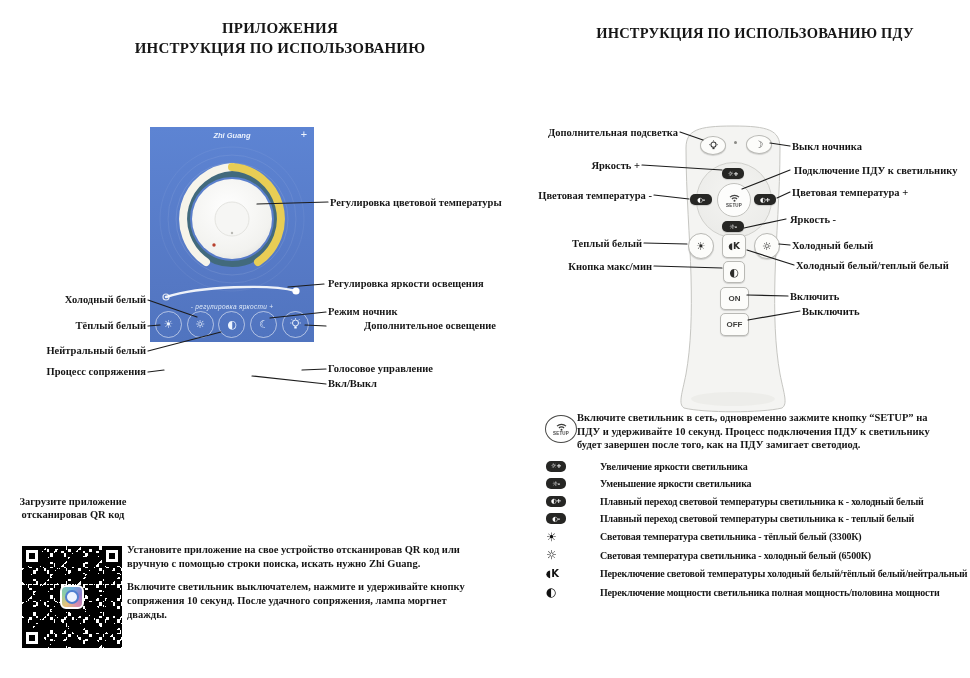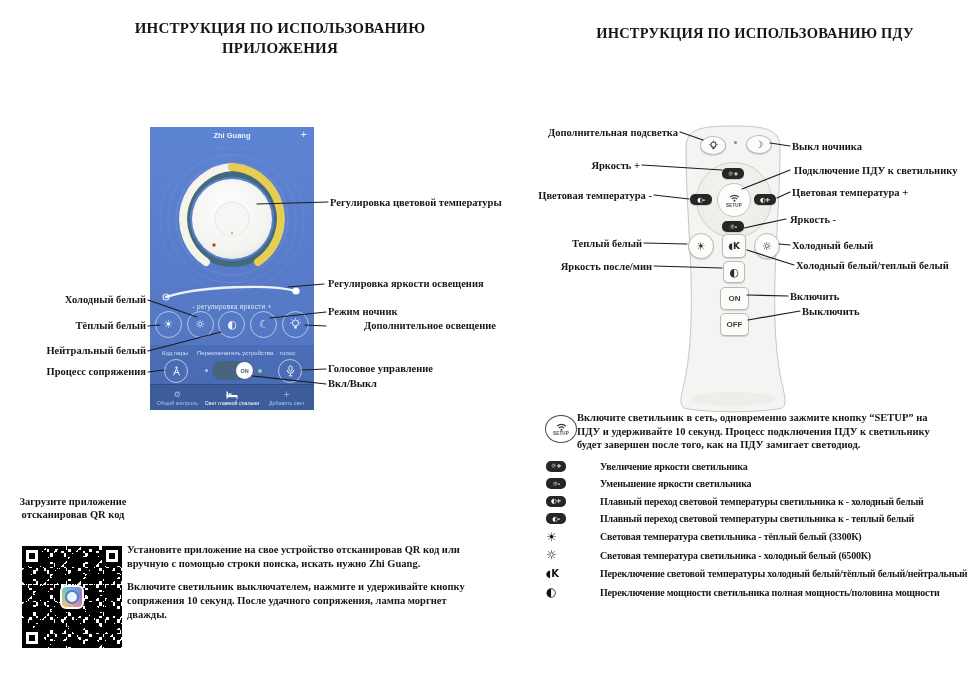--- a/index.html
+++ b/index.html
@@ -6,23 +6,23 @@
   #page{position:relative;width:970px;height:678px;background:#fff;overflow:hidden;
         font-family:"Liberation Serif",serif;color:#161616;}
   .abs{position:absolute;}
   
   .doc-title{font-size:15px;font-weight:700;text-align:center;line-height:1.35;letter-spacing:.2px;}
   .callout{position:absolute;font-size:10.5px;font-weight:700;white-space:nowrap;z-index:6;}
   .callout.r{transform:translateX(-100%);}
   
   #lines{position:absolute;left:0;top:0;z-index:5;pointer-events:none;}
   
-  .phone{position:absolute;left:150px;top:127px;width:164px;height:283px;z-index:2;
+  .phone{position:absolute;left:150px;top:127px;width:164px;height:215px;z-index:2;
          background:linear-gradient(#5d84d3,#5578c4 72%,#5074bf);overflow:hidden;
-         font-family:"Liberation Sans",sans-serif;}
+         font-family:"Liberation Sans",sans-serif;font-style:italic;}
   .phone-header{position:absolute;left:0;top:0;width:100%;height:16px;}
   .phone-title{position:absolute;width:100%;text-align:center;top:4px;font-size:7.5px;font-weight:700;color:#eaf1fd;}
   .phone-add{position:absolute;right:7px;top:1px;font-size:11px;color:#f0f5ff;font-weight:400;}
   .bright-hint{position:absolute;left:0;top:176px;width:100%;text-align:center;
                font-size:6.5px;color:rgba(240,247,255,.9);letter-spacing:.3px;}
   .mode-row{position:absolute;left:0;top:184px;width:100%;display:flex;justify-content:space-evenly;}
   .mode-btn{width:25px;height:25px;border:1px solid rgba(255,255,255,.55);border-radius:50%;
             display:flex;align-items:center;justify-content:center;color:#eef5ff;
             font-family:"DejaVu Sans",sans-serif;font-size:11px;}
   .mid-sec{position:absolute;left:0;top:218px;width:100%;height:39px;background:rgba(20,38,88,.12);}
@@ -90,22 +90,22 @@
                 line-height:1.3;z-index:2;}
   .install-text p{margin:0 0 10px 0;}
   .glyph{font-family:"DejaVu Sans",sans-serif;}
 </style>
 </head>
 <body>
 
 <div id="page">
 
   <div class="abs doc-title" style="left:75px;top:18px;width:410px;">
+    <div>ПРИЛОЖЕНИЯ</div>
     <div>ИНСТРУКЦИЯ ПО ИСПОЛЬЗОВАНИЮ</div>
-    <div>ПРИЛОЖЕНИЯ</div>
   </div>
   <div class="abs doc-title" style="left:545px;top:24px;width:420px;font-size:14.5px;">ИНСТРУКЦИЯ ПО ИСПОЛЬЗОВАНИЮ ПДУ</div>
 
   <svg id="lines" width="970" height="678">
     <g stroke="#1c1c1c" stroke-width="1.2" stroke-linecap="round">
       <line x1="257" y1="204" x2="328" y2="202"></line>
       <line x1="288" y1="287" x2="324" y2="284"></line>
       <line x1="148" y1="300" x2="197" y2="317"></line>
       <line x1="148" y1="326" x2="160" y2="325"></line>
       <line x1="148" y1="351" x2="221" y2="332"></line>
@@ -308,21 +308,21 @@
       <span class="glyph">◐</span>
     </div>
 
   <div class="rbtn onoff" style="left:720px;top:287px;">ON</div>
   <div class="rbtn onoff" style="left:720px;top:313px;">OFF</div>
 
   <div class="callout r" style="left:678px;top:127px;">Дополнительная подсветка</div>
   <div class="callout r" style="left:640px;top:160px;">Яркость +</div>
   <div class="callout r" style="left:652px;top:190px;">Цветовая температура -</div>
   <div class="callout r" style="left:642px;top:238px;">Теплый белый</div>
-  <div class="callout r" style="left:652px;top:261px;">Яркость после/мин</div>
+  <div class="callout r" style="left:652px;top:261px;">Кнопка макс/мин</div>
 
   <div class="callout" style="left:792px;top:141px;">Выкл ночника</div>
   <div class="callout" style="left:794px;top:165px;">Подключение ПДУ к светильнику</div>
   <div class="callout" style="left:792px;top:187px;">Цветовая температура +</div>
   <div class="callout" style="left:790px;top:214px;">Яркость -</div>
   <div class="callout" style="left:792px;top:240px;">Холодный белый</div>
   <div class="callout" style="left:796px;top:260px;">Холодный белый/теплый белый</div>
   <div class="callout" style="left:790px;top:291px;">Включить</div>
   <div class="callout" style="left:802px;top:306px;">Выключить</div>
 

